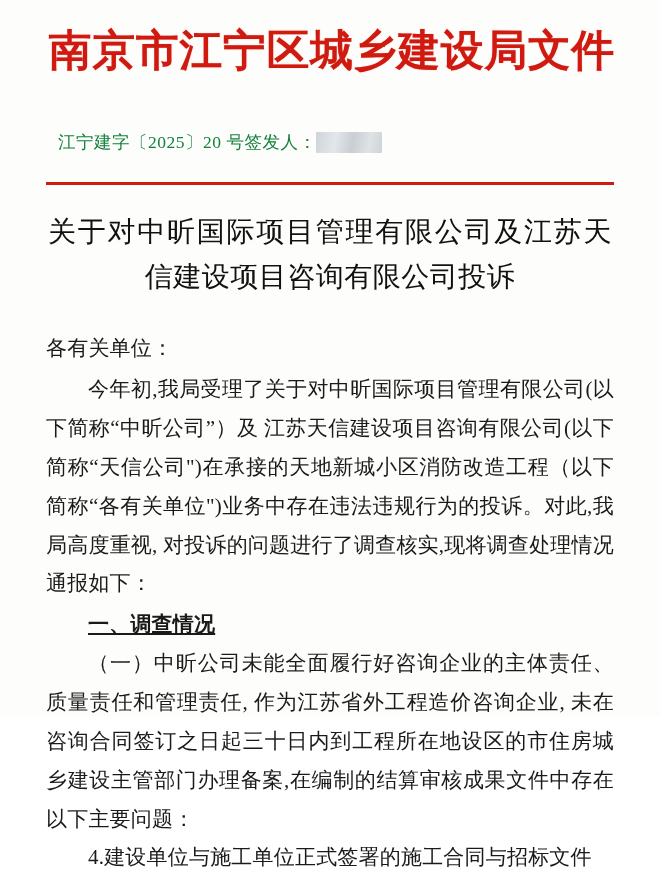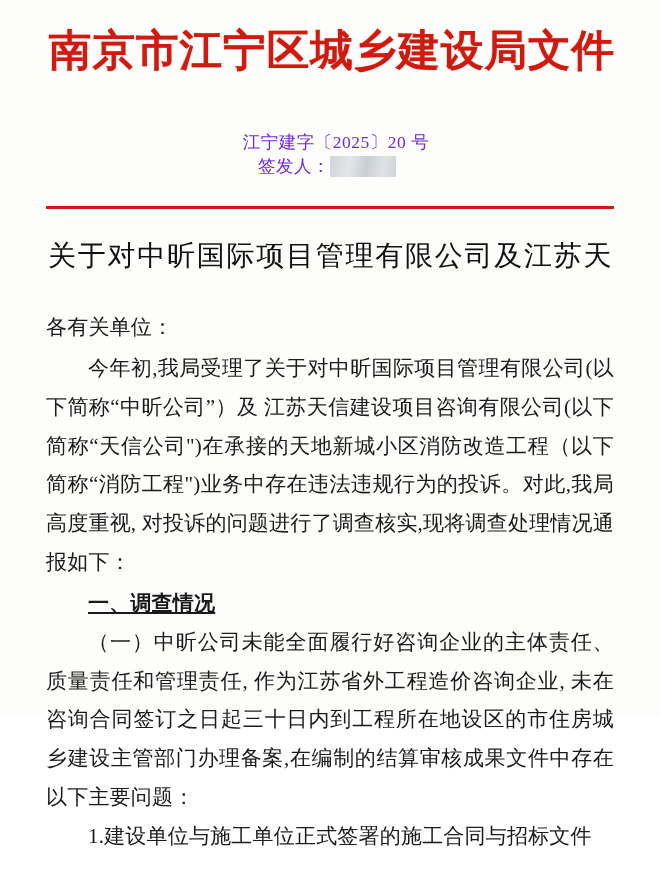--- a/index.html
+++ b/index.html
@@ -41,22 +41,21 @@
   }
 
   
   .docnum-row {
     margin-top: 56px;
     display: flex;
     align-items: center;
     justify-content: flex-start;
     font-size: 17.5px;
     letter-spacing: 0.5px;
-    color: #6d28d9;
-    flex-direction: column;
+    color: #15803d;
   }
   .docnum {
     padding-left: 12px;
   }
   .signer {
     display: flex;
     align-items: center;
     padding-right: 6px;
   }
   .signer-redacted {
@@ -131,23 +130,24 @@
     <div class="signer">
       <span>签发人：</span>
       <span class="signer-redacted"></span>
     </div>
   </div>
 
   <div class="red-rule"></div>
 
   <div class="doc-title">
     <span class="ln ln1">关于对中昕国际项目管理有限公司及江苏天</span>
+    <span class="ln">信建设项目咨询有限公司投诉</span>
   </div>
 
   <div class="body clipped">
     <div class="salutation">各有关单位：</div>
-    <div class="para">今年初,我局受理了关于对中昕国际项目管理有限公司(以下简称“中昕公司”）及 江苏天信建设项目咨询有限公司(以下简称“天信公司")在承接的天地新城小区消防改造工程（以下简称“消防工程")业务中存在违法违规行为的投诉。对此,我局高度重视, 对投诉的问题进行了调查核实,现将调查处理情况通报如下：</div>
+    <div class="para">今年初,我局受理了关于对中昕国际项目管理有限公司(以下简称“中昕公司”）及 江苏天信建设项目咨询有限公司(以下简称“天信公司")在承接的天地新城小区消防改造工程（以下简称“各有关单位")业务中存在违法违规行为的投诉。对此,我局高度重视, 对投诉的问题进行了调查核实,现将调查处理情况通报如下：</div>
     <div class="heading">一、调查情况</div>
     <div class="para">（一）中昕公司未能全面履行好咨询企业的主体责任、质量责任和管理责任, 作为江苏省外工程造价咨询企业, 未在咨询合同签订之日起三十日内到工程所在地设区的市住房城乡建设主管部门办理备案,在编制的结算审核成果文件中存在以下主要问题：</div>
-    <div class="para">1.建设单位与施工单位正式签署的施工合同与招标文件</div>
+    <div class="para">4.建设单位与施工单位正式签署的施工合同与招标文件</div>
   </div>
 
 </div>
 
 </body></html>

